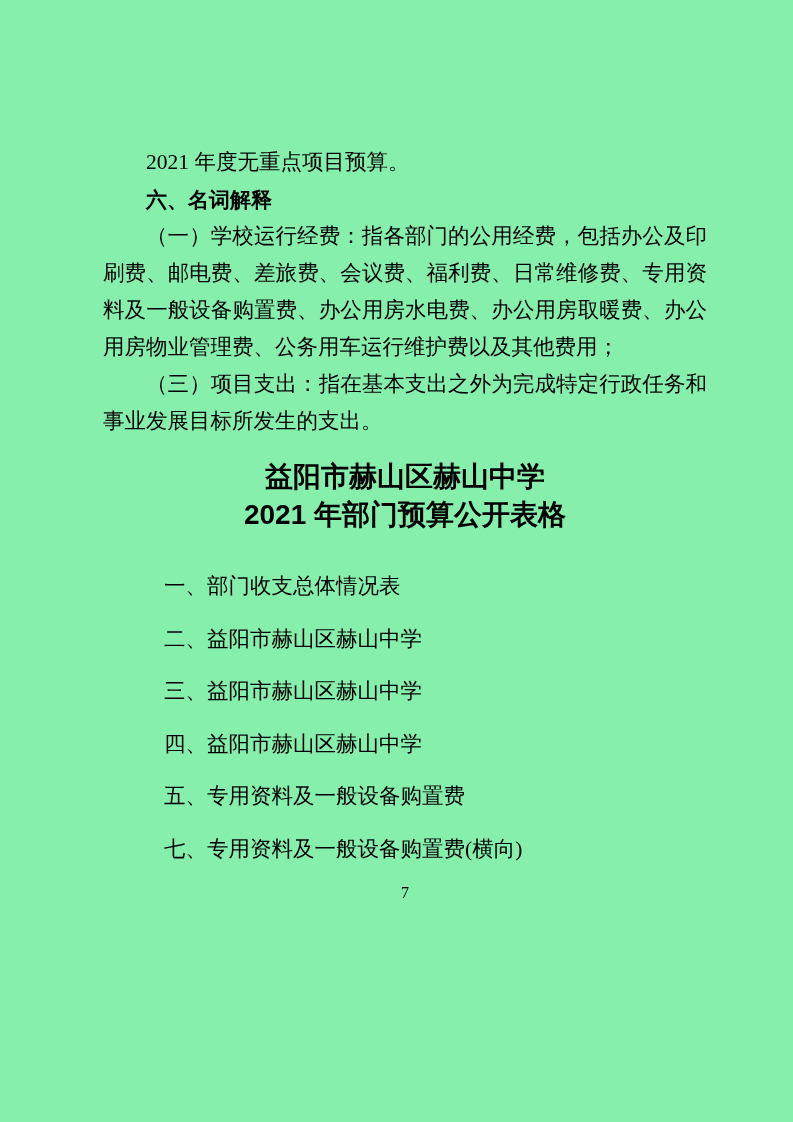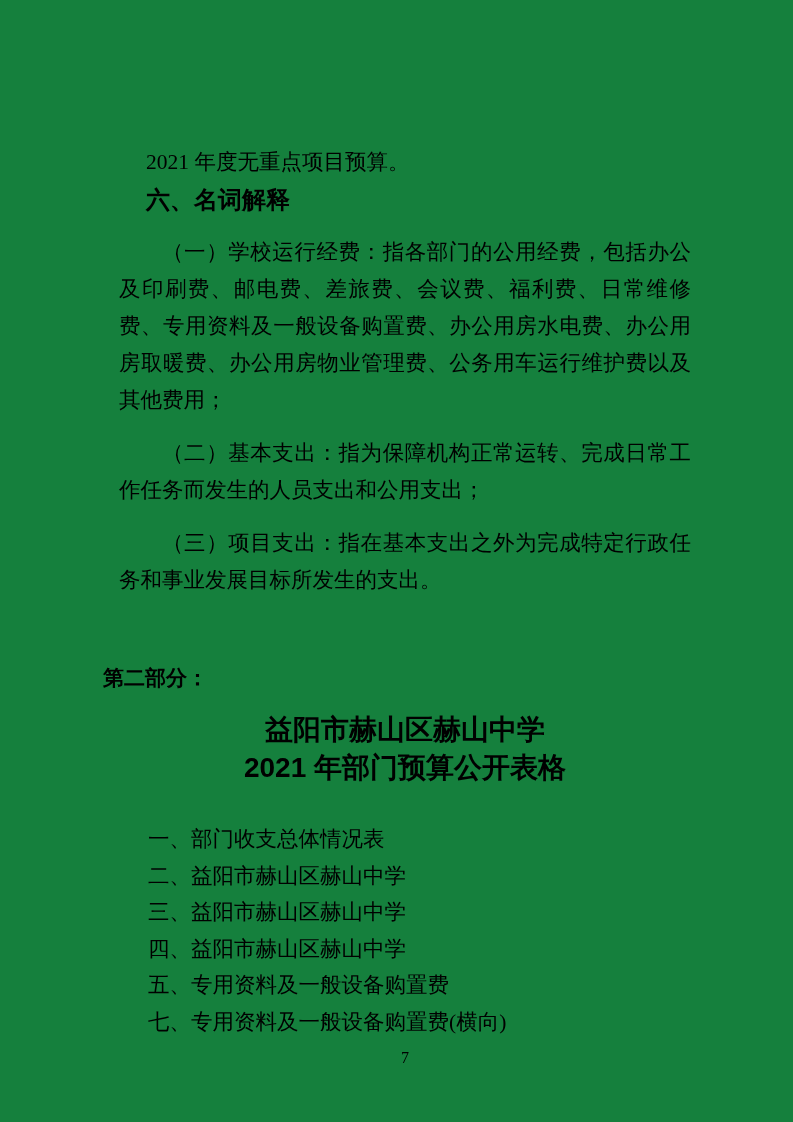--- a/index.html
+++ b/index.html
@@ -4,45 +4,45 @@
 <style>
   html, body {
     margin: 0;
     padding: 0;
     background: #ffffff;
   }
   .page {
     position: relative;
     width: 793px;
     height: 1122px;
-    background: #15803d;
+    background: #86efac;
     color: #000000;
     font-family: "Liberation Serif", serif;
     overflow: hidden;
   }
   .doc {
     padding: 144px 86px 0 103px;
   }
   .body-par {
-    margin: 16px;
+    margin: 0;
     font-size: 21.5px;
     line-height: 37px;
     text-align: justify;
     text-indent: 43px;
     font-family: "Liberation Serif", serif;
   }
   .intro-par {
     margin: 0;
     font-size: 21.5px;
     line-height: 37px;
     text-indent: 43px;
   }
   .terms-heading {
     margin: 0;
-    font-size: 24px;
+    font-size: 21px;
     line-height: 37px;
     text-indent: 43px;
     font-weight: bold;
     font-family: "Liberation Sans", sans-serif;
   }
   .part-label {
     margin: 64px 0 0 0;
     font-size: 21px;
     line-height: 30px;
     font-weight: bold;
@@ -55,21 +55,21 @@
     line-height: 38px;
     font-weight: bold;
     font-family: "Liberation Sans", sans-serif;
   }
   .toc {
     margin: 34px 0 0 0;
     padding: 0;
     list-style: none;
   }
   .toc li {
-    margin: 0;
+    margin: 16px;
     padding-left: 45px;
     font-size: 21.5px;
     line-height: 36.5px;
     font-family: "Liberation Serif", serif;
   }
   .page-number {
     margin-top: 8px;
     text-align: center;
     font-size: 16px;
     line-height: 20px;
@@ -81,25 +81,23 @@
 
 <div class="page">
   <div class="doc">
 
     <p class="intro-par">2021 年度无重点项目预算。</p>
 
     <p class="terms-heading">六、名词解释</p>
 
     <p class="body-par">（一）学校运行经费：指各部门的公用经费，包括办公及印刷费、邮电费、差旅费、会议费、福利费、日常维修费、专用资料及一般设备购置费、办公用房水电费、办公用房取暖费、办公用房物业管理费、公务用车运行维护费以及其他费用；</p>
 
-    <p class="body-par">（二）基本支出：指为保障机构正常运转、完成日常工作任务而发生的人员支出和公用支出；</p>
 
     <p class="body-par">（三）项目支出：指在基本支出之外为完成特定行政任务和事业发展目标所发生的支出。</p>
 
-    <p class="part-label">第二部分：</p>
 
     <div class="doc-title">
       <div>益阳市赫山区赫山中学</div>
       <div>2021 年部门预算公开表格</div>
     </div>
 
     <ul class="toc">
       <li>一、部门收支总体情况表</li>
       <li>二、益阳市赫山区赫山中学</li>
       <li>三、益阳市赫山区赫山中学</li>

